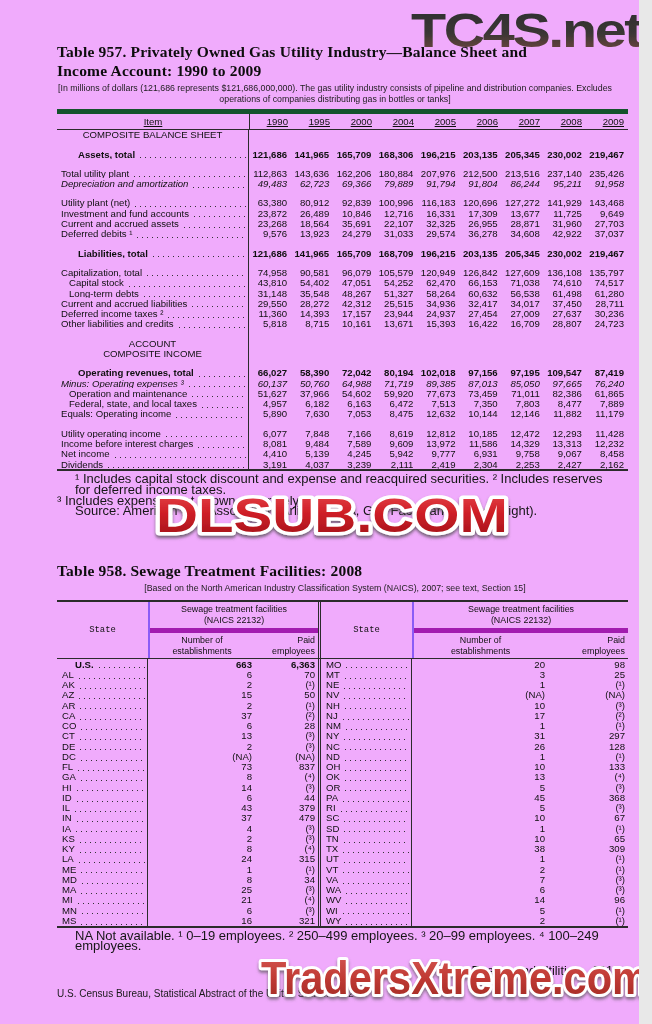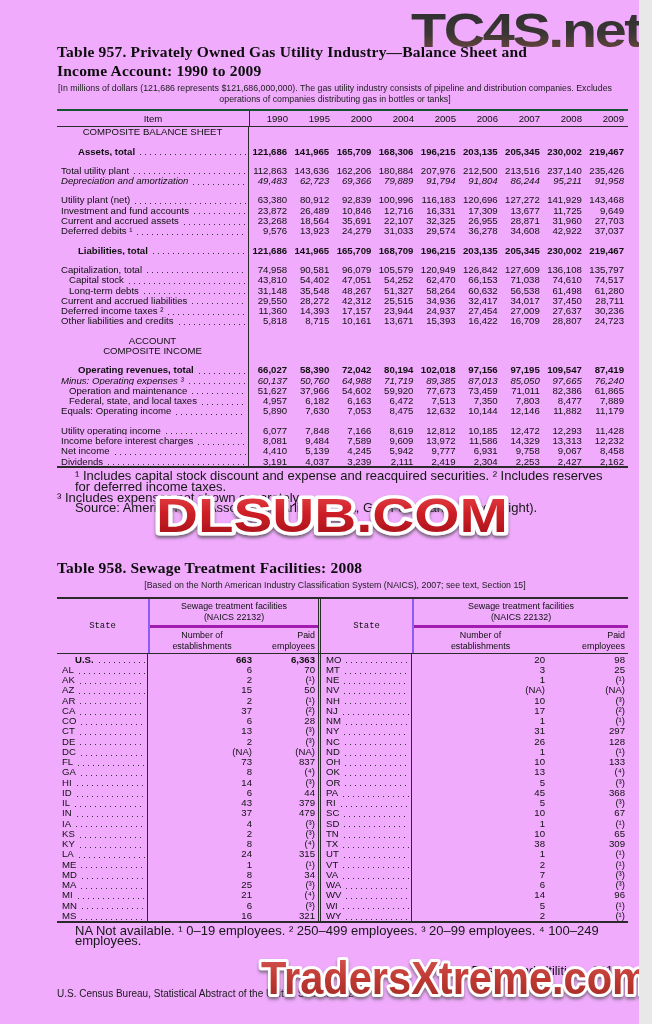--- a/index.html
+++ b/index.html
@@ -4,21 +4,21 @@
 <style>
   html,body{margin:0;padding:0;background:#e8e8e8;}
   .page{position:relative;width:639px;height:1024px;background:#f0abfc;overflow:hidden;
         font-family:"Liberation Sans",sans-serif;color:#111;}
   
   .t-title{margin:42px 22px 3px 57px;font-family:"Liberation Serif",serif;font-weight:bold;
            font-size:15.5px;line-height:19px;letter-spacing:.2px;color:#0d0d0d;}
   .headnote{margin:2px 26px 4px 57px;font-size:8.8px;line-height:10.8px;color:#1c1c1c;text-align:center;}
   
   .t957{margin-left:57px;width:571px;font-size:9.6px;color:#101010;}
-  .t957-head{display:flex;border-top:2px solid #14532d;border-bottom:1px solid #2b2b2b;}
+  .t957-head{display:flex;border-top:5px solid #14532d;border-bottom:1px solid #2b2b2b;text-decoration:underline;}
   .t957-head .icol{width:192px;border-right:1px solid #2b2b2b;display:flex;align-items:center;
                    justify-content:center;padding:2px 0;}
   .ycell{flex:1;text-align:right;padding:2px 4px 2px 0;}
   .t957-body{border-bottom:2px solid #2b2b2b;}
   .row{display:flex;height:10.3px;align-items:center;}
   .row.spacer{height:9px;}
   .lab{width:192px;align-self:stretch;border-right:1px solid #2b2b2b;display:flex;
        align-items:center;overflow:hidden;padding-left:4px;box-sizing:border-box;}
   .row.section .lab{justify-content:center;padding-left:0;}
   .row.bold{font-weight:bold;}
@@ -36,21 +36,21 @@
   .fn div.ind{padding-left:18px;}
   
   .t958{margin-left:57px;width:571px;margin-top:7px;border-top:2px solid #2b2b2b;
         border-bottom:2px solid #2b2b2b;font-size:9.6px;color:#101010;}
   .t958-head{display:flex;border-bottom:1px solid #2b2b2b;font-size:8.9px;}
   .half{display:flex;}
   .half.lefth{width:261px;}
   .half.righth{width:310px;border-left:3px double #2b2b2b;box-sizing:border-box;}
   .sh{display:flex;align-items:center;justify-content:center;border-right:2px solid #8b5cf6;width:91px;font-family:Liberation Mono, monospace;}
   .grp{flex:1;display:flex;flex-direction:column;}
-  .grp-title{text-align:center;border-bottom:3px solid #a21caf;padding:2px 0 3px;line-height:10.4px;}
+  .grp-title{text-align:center;border-bottom:5px solid #a21caf;padding:2px 0 3px;line-height:10.4px;}
   .grp-title span{display:block;}
   .grp-cols{display:flex;flex:1;align-items:flex-end;padding:2px 0 2px;}
   .c1{text-align:center;}
   .lefth .c1{width:104px;} .righth .c1{width:133px;}
   .c1 span{display:block;width:72px;margin:0 auto;line-height:10.4px;}
   .c2{flex:1;text-align:right;padding-right:3px;}
   .c2 span{display:block;width:48px;margin-left:auto;line-height:10.4px;text-align:right;}
   .t958-body{display:flex;}
   .colL{width:261px;} .colR{width:310px;border-left:3px double #2b2b2b;box-sizing:border-box;}
   .srow{display:flex;height:10.25px;align-items:center;}

